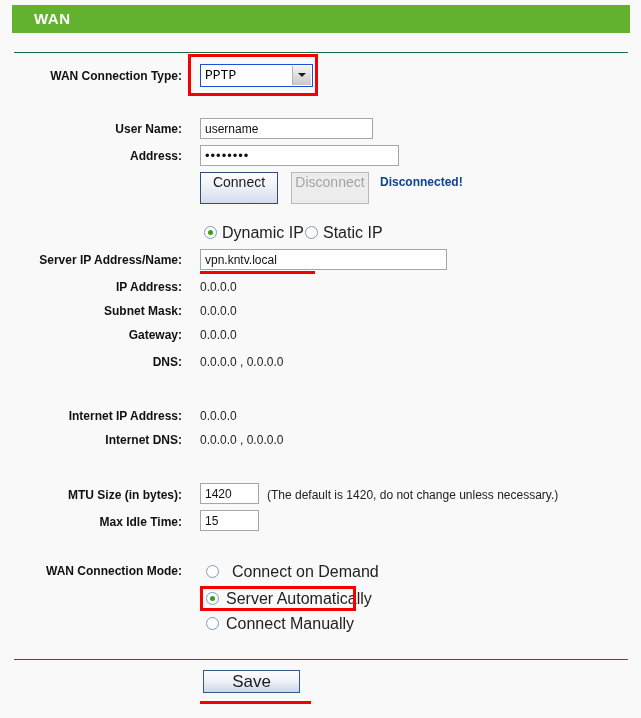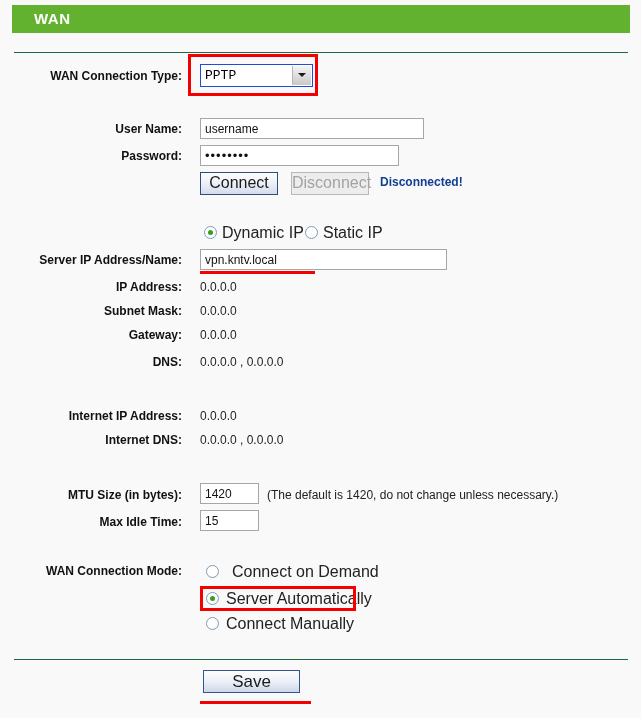--- a/index.html
+++ b/index.html
@@ -164,25 +164,25 @@
     font-size: 16px;
     color: #222222;
     line-height: 14px;
     white-space: nowrap;
   }
 
   
   .btn {
     position: absolute;
     box-sizing: border-box;
-    height: 23px;
+    height: 32px;
     border: 1px solid #2e4d7b;
     background: linear-gradient(180deg,#fdfdfe 0%,#eef1f7 45%,#d3dced 100%);
     font-family: "Liberation Sans", sans-serif;
-    font-size: 16px;
+    font-size: 14px;
     color: #1a1a1a;
     text-align: center;
     line-height: 19px;
     cursor: pointer;
   }
   .btn.disabled {
     border: 1px solid #b8b8b8;
     background: #ededed;
     color: #a3a3a3;
     cursor: default;
@@ -236,24 +236,24 @@
     <div class="sel-text">PPTP</div>
     <div class="sel-btn">
       <div class="sel-arrow"></div>
     </div>
   </div>
   <div class="anno-box" style="left:188px; top:54px; width:130px; height:42px;"></div>
 
   <div class="row" style="top:118px;">
     <div class="lbl">User Name:</div>
   </div>
-  <div class="txt" style="left:200px; top:118px; width:224px;">username</div>
+  <div class="txt" style="left:200px; top:118px; width:173px;">username</div>
 
   <div class="row" style="top:145px;">
-    <div class="lbl">Password:</div>
+    <div class="lbl">Address:</div>
   </div>
   <div class="txt pwd" style="left:200px; top:145px; width:199px;">••••••••</div>
 
   <div class="btn" style="left:200px; top:172px; width:78px;">Connect</div>
   <div class="btn disabled" style="left:291px; top:172px; width:78px;">Disconnect</div>
   <div class="status" style="left:380px; top:171px;">Disconnected!</div>
 
   <div class="radio on" style="left:204px; top:226px;"></div>
   <div class="radio-lbl" style="left:222px; top:226px;">Dynamic IP</div>
   <div class="radio" style="left:305px; top:226px;"></div>

